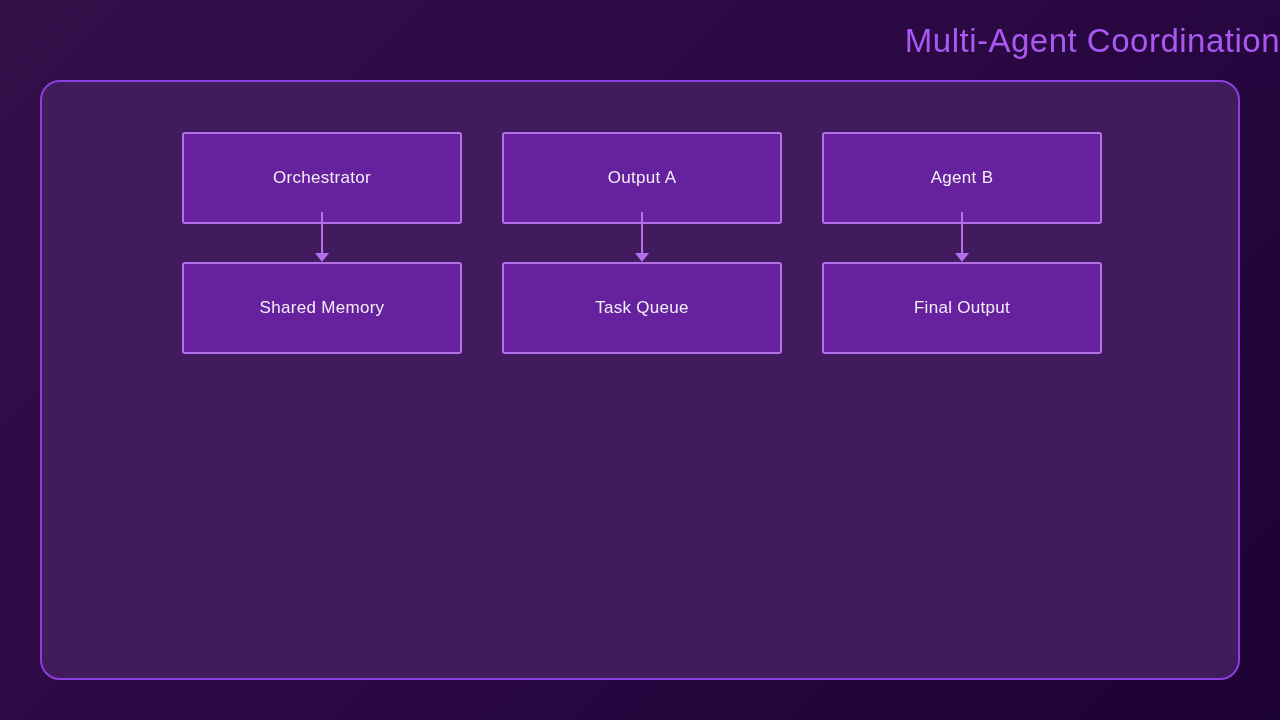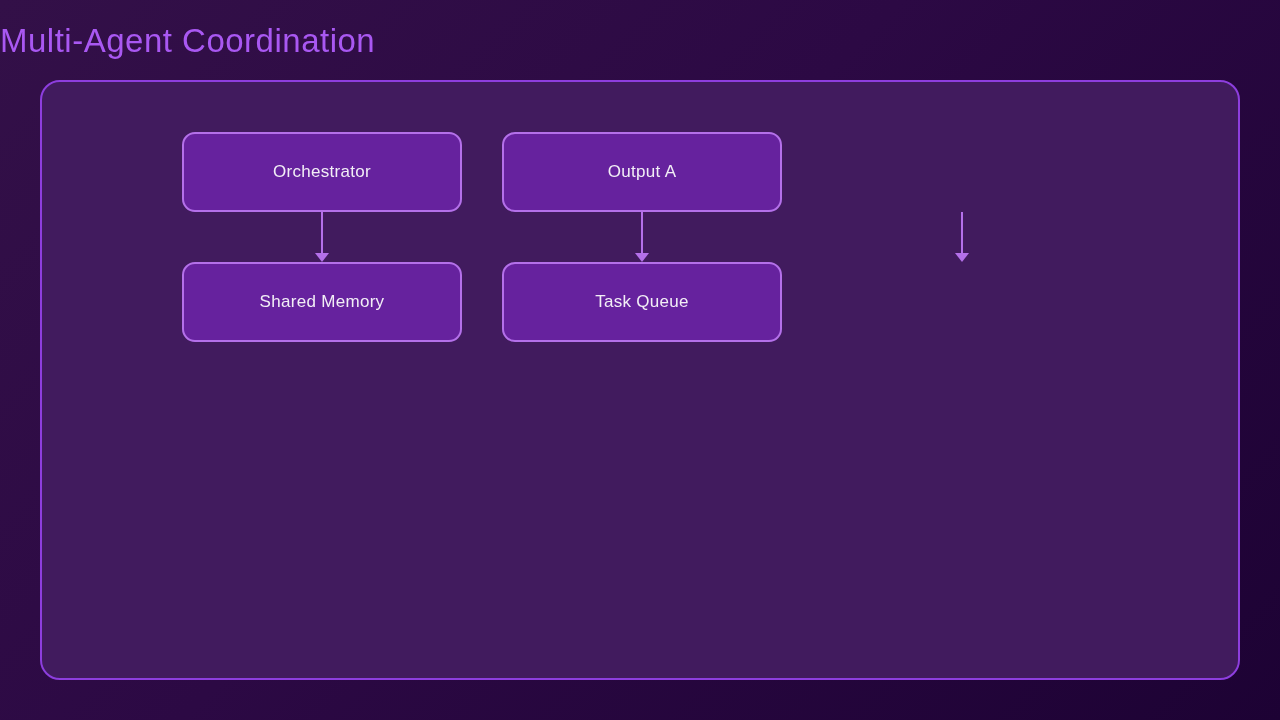--- a/index.html
+++ b/index.html
@@ -18,43 +18,43 @@
   body {
     font-family: "Liberation Sans", sans-serif;
     background: linear-gradient(135deg, var(--bg-start) 0%, #2c0944 45%, var(--bg-end) 100%);
     position: relative;
   }
   .title {
     position: absolute;
     top: 22px;
     left: 0;
     width: 100%;
-    text-align: left;
+    text-align: right;
     font-size: 33px;
     font-weight: 400;
     letter-spacing: 0.5px;
     color: var(--title);
   }
   .container {
     position: absolute;
     left: 40px;
     top: 80px;
     width: 1200px;
     height: 600px;
     background: var(--container-fill);
     border: 2px solid var(--container-border);
     border-radius: 20px;
   }
   .node {
     position: absolute;
     width: 280px;
-    height: 80px;
+    height: 92px;
     background: var(--box-fill);
     border: 2px solid var(--box-border);
-    border-radius: 13px;
+    border-radius: 3px;
     display: flex;
     align-items: center;
     justify-content: center;
     color: var(--box-text);
     font-size: 17px;
     letter-spacing: 0.3px;
   }
   .col1 { left: 140px; }
   .col2 { left: 460px; }
   .col3 { left: 780px; }
@@ -88,25 +88,31 @@
 <h1 class="title">Multi-Agent Coordination</h1>
 
 <div class="container">
 
   <div class="node col1 row1">
     <span>Orchestrator</span>
   </div>
   <div class="node col2 row1">
     <span>Output A</span>
   </div>
+  <div class="node col3 row1">
+    <span>Agent B</span>
+  </div>
 
   <div class="arrow c1"></div>
   <div class="arrow c2"></div>
   <div class="arrow c3"></div>
 
   <div class="node col2 row2">
     <span>Task Queue</span>
   </div>
   <div class="node col1 row2">
     <span>Shared Memory</span>
   </div>
+  <div class="node col3 row2">
+    <span>Final Output</span>
+  </div>
 
 </div>
 
 </body></html>

